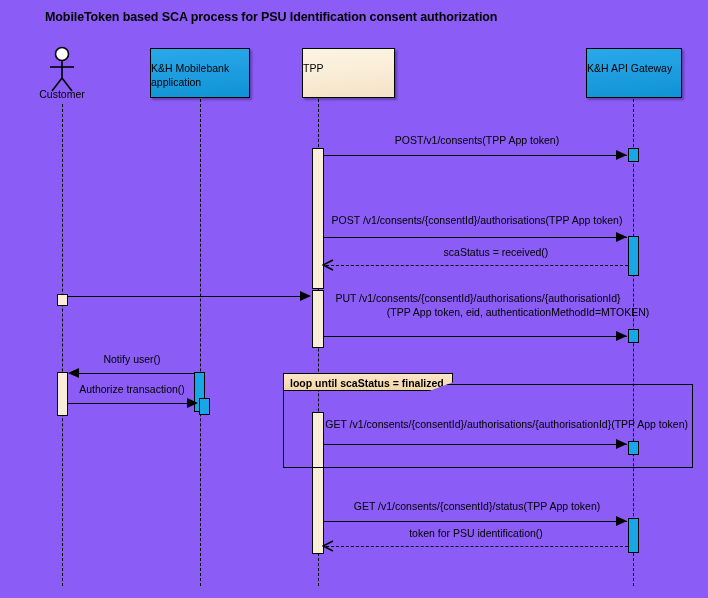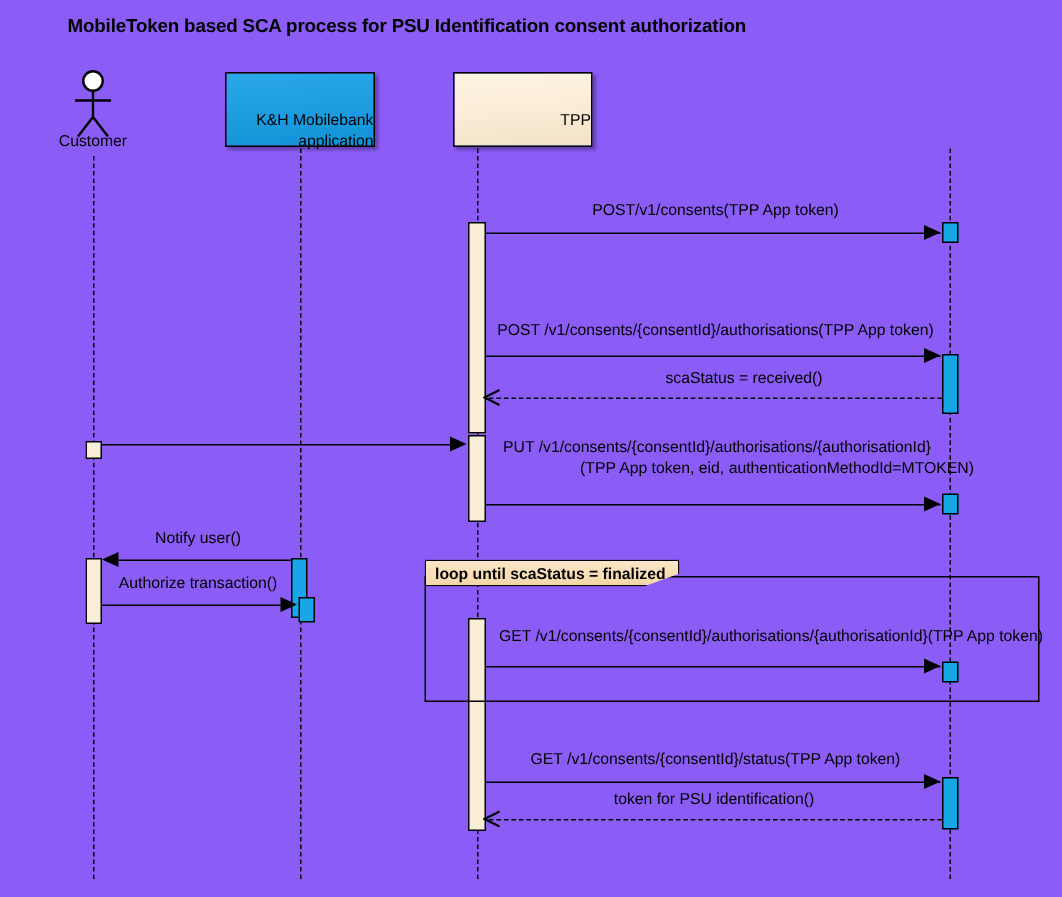--- a/index.html
+++ b/index.html
@@ -29,25 +29,25 @@
     color: #000000;
     letter-spacing: -0.1px;
     white-space: nowrap;
   }
 
   
   .participant {
     position: absolute;
     box-sizing: border-box;
     border: 1.3px solid #000000;
-    text-align: right;
+    text-align: left;
     font-size: 10.5px;
     color: #000000;
     line-height: 14px;
-    padding-top: 24px;
+    padding-top: 12px;
     box-shadow: 2px 2px 2px rgba(0,0,0,0.30);
   }
   .participant.blue {
     background: linear-gradient(175deg, #2aa8e8 0%, #21a0e2 38%, #0f93d6 100%);
   }
   .participant.cream {
     background: linear-gradient(175deg, #fdf3e2 0%, #faeed8 45%, #f3e2c6 100%);
     margin-left: 31px;
   }
 
@@ -159,20 +159,23 @@
     <div>K&amp;H Mobilebank</div>
     <div>application</div>
   </div>
   <div class="lifeline" style="left:200px; top:99px; height:487px;"></div>
 
   <div class="participant cream" style="left:271px; top:48px; width:93px; height:50px;">
     <div>TPP</div>
   </div>
   <div class="lifeline" style="left:318px; top:99px; height:487px;"></div>
 
+  <div class="participant blue" style="left:586px; top:48px; width:96px; height:50px;">
+    <div>K&amp;H API Gateway</div>
+  </div>
   <div class="lifeline" style="left:633px; top:99px; height:487px;"></div>
 
   <div class="activation cream" style="left:312px; top:148px; width:12px; height:141px;"></div>
   <div class="activation cream" style="left:312px; top:290px; width:12px; height:58px;"></div>
   <div class="activation cream" style="left:312px; top:412px; width:12px; height:142px;"></div>
 
   <div class="activation blue" style="left:628px; top:148px; width:11px; height:14px;"></div>
   <div class="activation blue" style="left:628px; top:236px; width:11px; height:40px;"></div>
   <div class="activation blue" style="left:628px; top:329px; width:11px; height:14px;"></div>
   <div class="activation blue" style="left:628px; top:441px; width:11px; height:14px;"></div>
@@ -210,21 +213,21 @@
   <div class="arrow-right" style="left:616px; top:331px;"></div>
 
   <div class="msg-label" style="left:70px; top:353px; width:124px;">Notify user()</div>
   <div class="msg-line" style="left:79px; top:373px; width:116px;"></div>
   <div class="arrow-left" style="left:68px; top:368px;"></div>
 
   <div class="msg-label" style="left:70px; top:383px; width:124px;">Authorize transaction()</div>
   <div class="msg-line" style="left:68px; top:403px; width:120px;"></div>
   <div class="arrow-right" style="left:187px; top:398px;"></div>
 
-  <div class="msg-label" style="left:320px; top:418px; width:388px;">GET /v1/consents/{consentId}/authorisations/{authorisationId}(TPP App token)</div>
+  <div class="msg-label" style="left:300px; top:418px; width:388px;text-align:right;">GET /v1/consents/{consentId}/authorisations/{authorisationId}(TPP App token)</div>
   <div class="msg-line" style="left:324px; top:444px; width:303px;"></div>
   <div class="arrow-right" style="left:616px; top:439px;"></div>
 
   <div class="msg-label" style="left:324px; top:500px; width:306px;">GET /v1/consents/{consentId}/status(TPP App token)</div>
   <div class="msg-line" style="left:324px; top:521px; width:303px;"></div>
   <div class="arrow-right" style="left:616px; top:516px;"></div>
 
   <div class="msg-label" style="left:324px; top:527px; width:304px;">token for PSU identification()</div>
   <div class="msg-line dashed" style="left:326px; top:546px; width:302px;"></div>
   <svg class="arrow-open-left" style="left:322px; top:540px;" viewBox="0 0 12 12">

